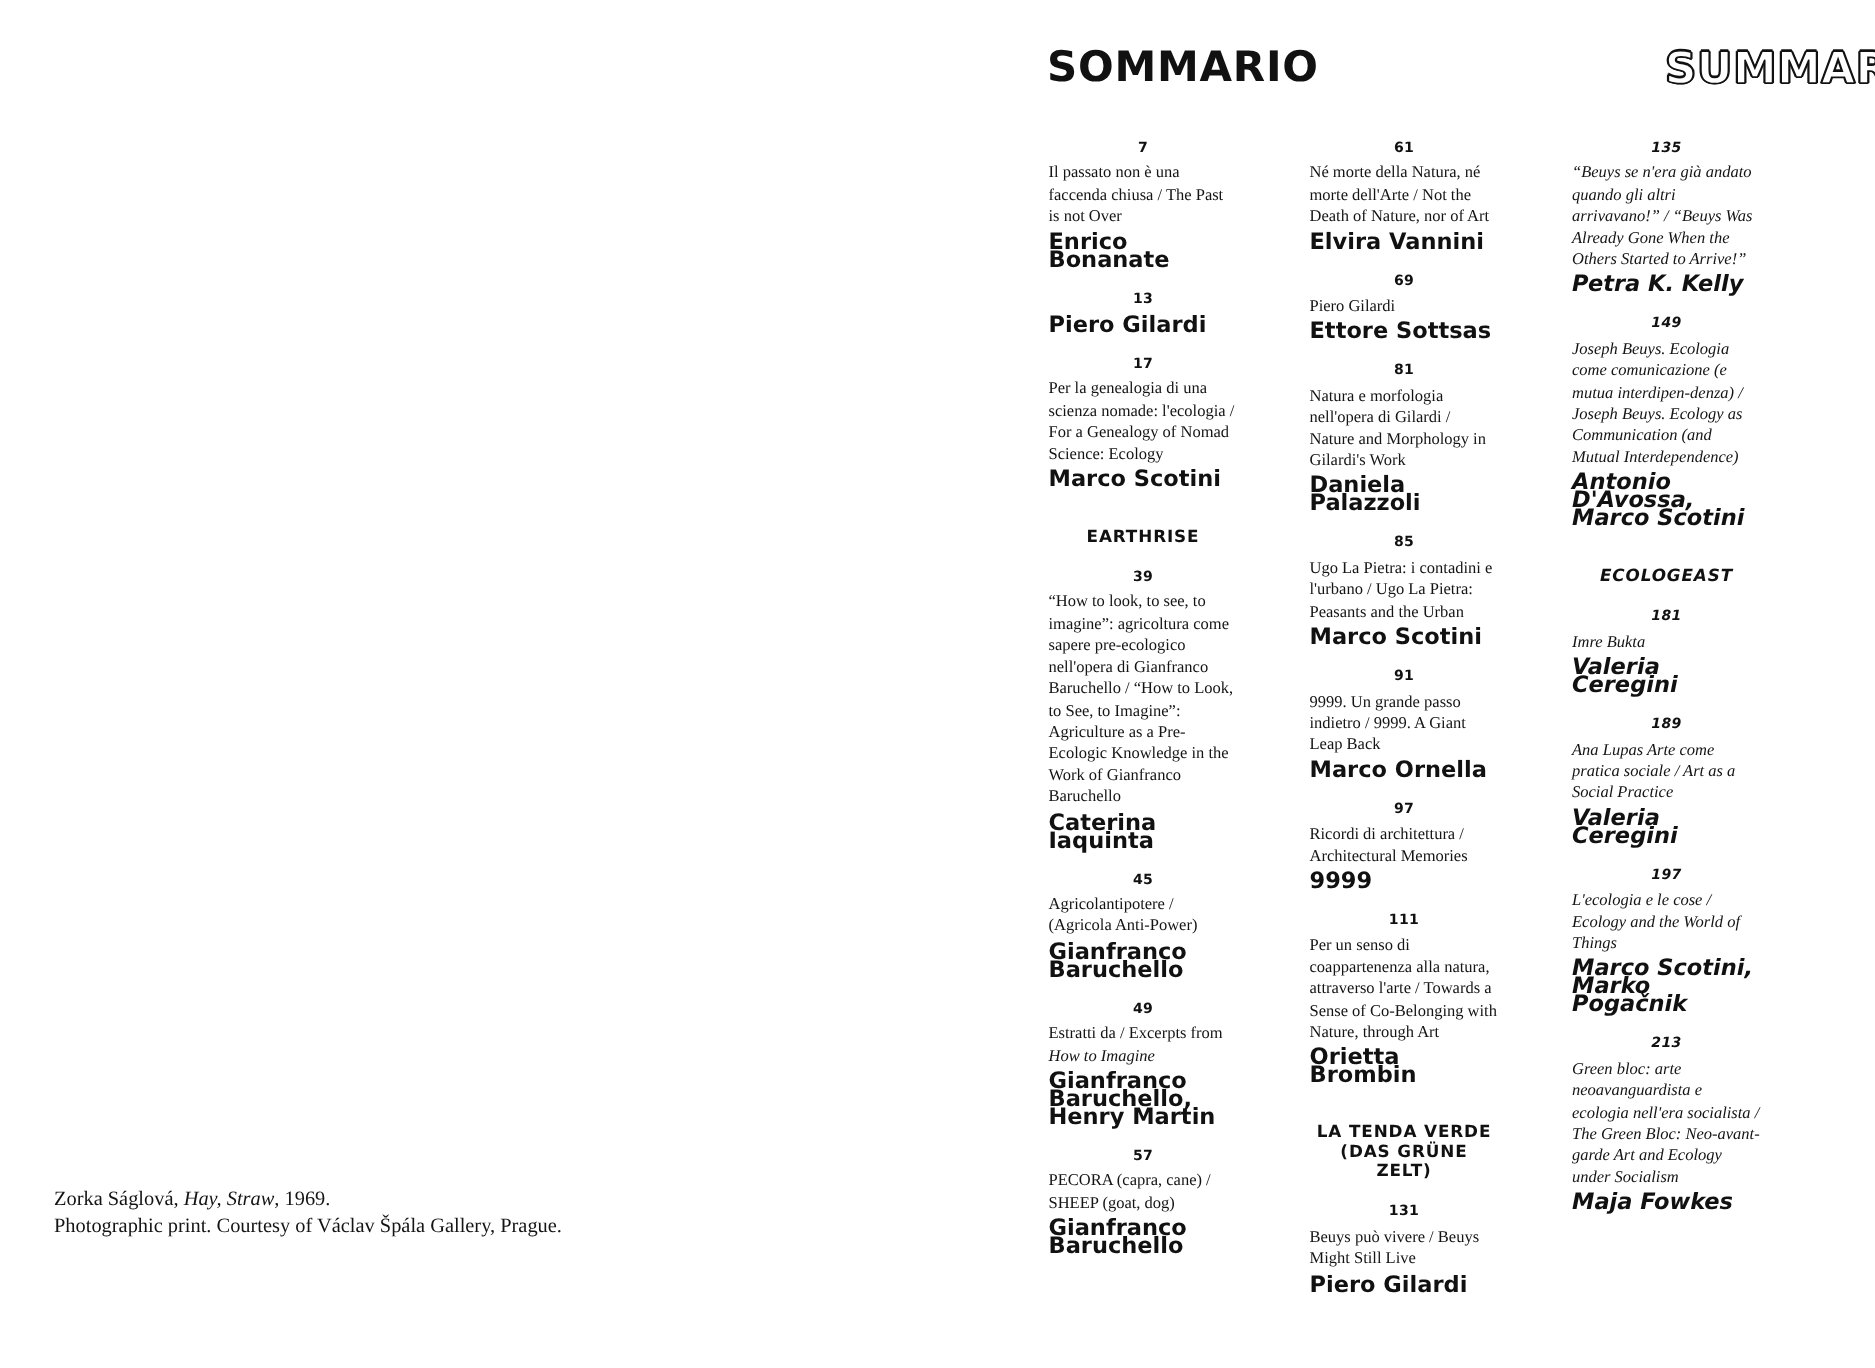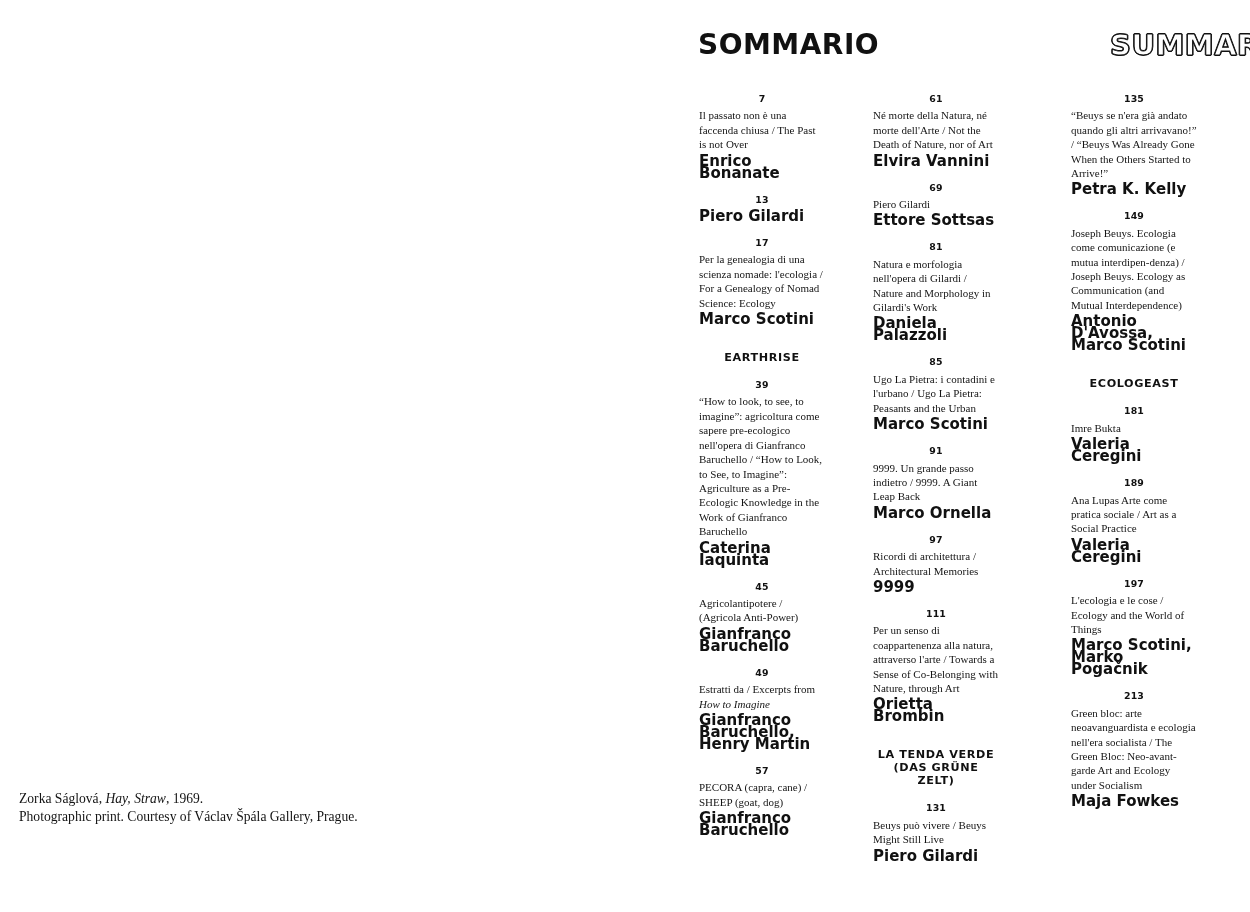--- a/index.html
+++ b/index.html
@@ -44,21 +44,21 @@
   
   .col {
     position: absolute;
     top: 92px;
     width: 126px;
     font-size: 12.6px;
     line-height: 14.4px;
   }
   #col-1 { left: 699px; }
   #col-2 { left: 873px; }
-  #col-3 { left: 1071px; }
+  #col-3 { left: 1048px; font-style: italic; }
 
   .entry {
     margin-bottom: 14px;
   }
   .entry .page-num {
     font-family: "DejaVu Sans", sans-serif;
     font-weight: bold;
     font-size: 9.4px;
     text-align: center;
     letter-spacing: 0.2px;
@@ -90,21 +90,21 @@
     letter-spacing: 0.6px;
     text-align: center;
     margin: 26px 0 14px 0;
     color: #111;
     line-height: 13px;
   }
 
   
   .caption {
     position: absolute;
-    left: 19px;
+    left: 36px;
     top: 790px;
     width: 420px;
     font-family: "Liberation Serif", serif;
     font-size: 13.6px;
     line-height: 17.5px;
     color: #141414;
   }
   .caption i { font-style: italic; }
 </style>
 </head>

